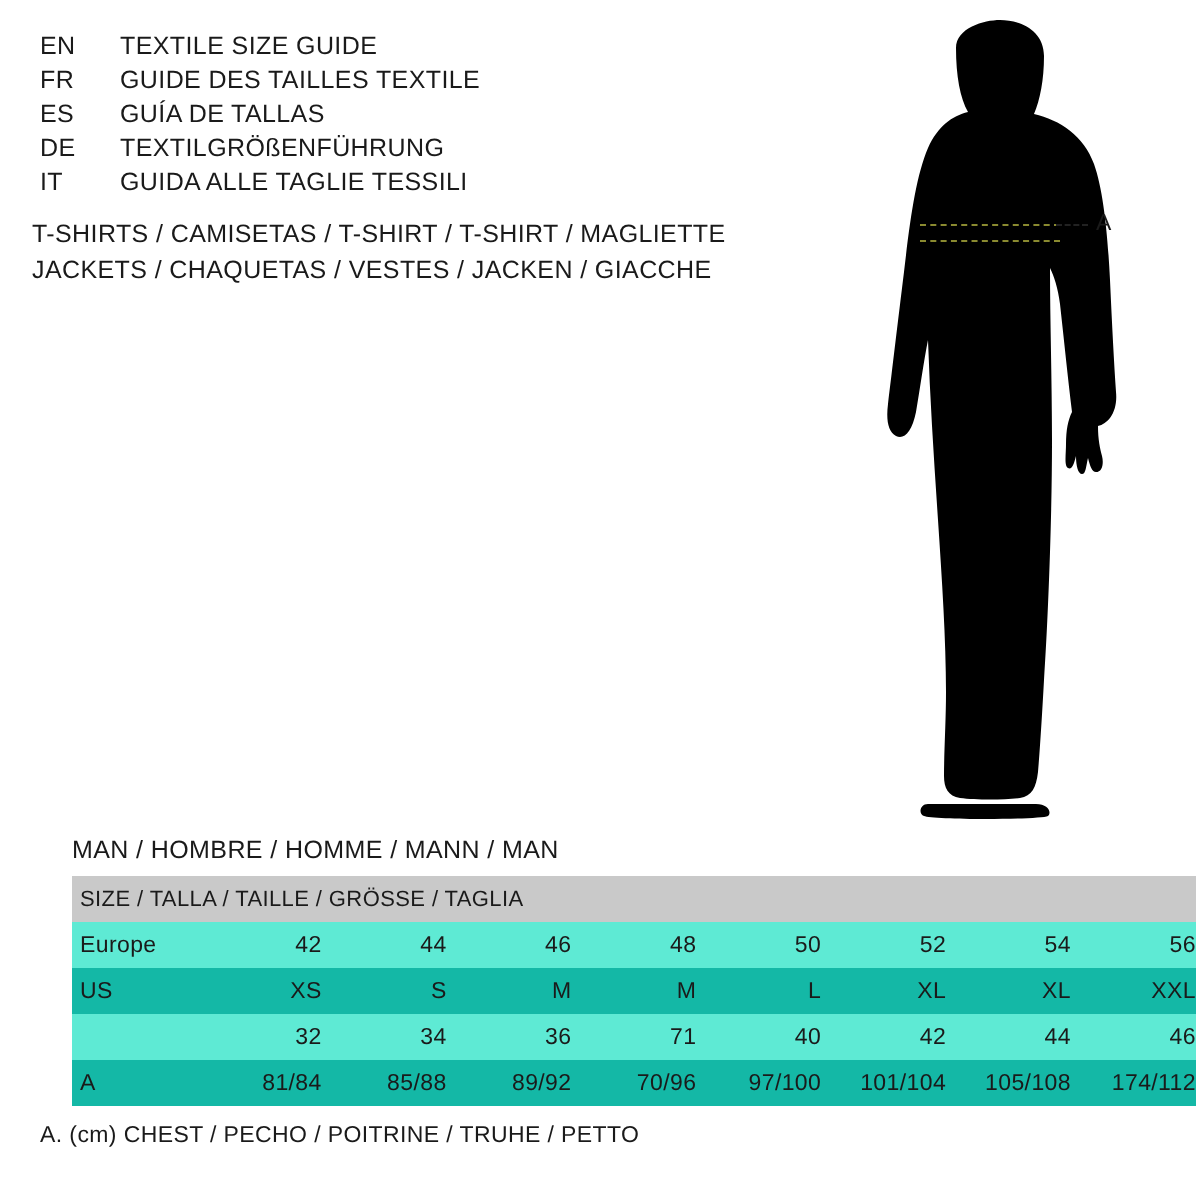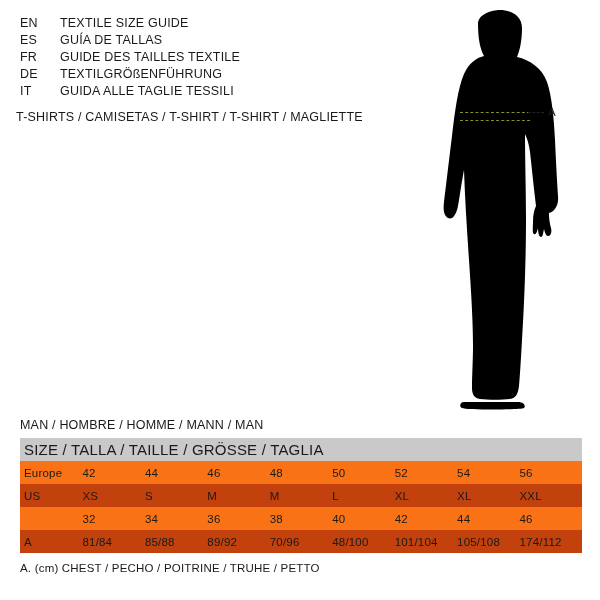--- a/index.html
+++ b/index.html
@@ -81,21 +81,21 @@
     left: 528px;
     top: 112px;
     width: 16px;
     height: 0;
     border-top: 1px dashed #222;
   }
 
   
   .table-section {
     position: absolute;
-    left: 20px;
+    left: 36px;
     top: 418px;
     width: 562px;
   }
   .man-title {
     font-size: 12.5px;
     letter-spacing: 0.2px;
     margin-bottom: 6px;
     color: #1a1a1a;
   }
   table.size-table {
@@ -106,35 +106,35 @@
   }
   table.size-table td {
     padding: 3px 0 3px 0;
     color: #1a1a1a;
     letter-spacing: 0.2px;
     vertical-align: middle;
     height: 17px;
   }
   .row-header td {
     background: #c9c9c9;
-    font-size: 15px;
+    font-size: 11px;
   }
   .row-shade td {
-    background: #f97316;
+    background: #5eead4;
   }
   .row-plain td {
-    background: #c2410c;
+    background: #14b8a6;
   }
   .col-label {
     width: 86px;
     padding-left: 4px !important;
   }
   .col-val {
     width: 68px;
-    text-align: left;
+    text-align: right;
   }
 
   .footnote {
     position: absolute;
     left: 20px;
     top: 562px;
     font-size: 11.5px;
     letter-spacing: 0.2px;
     color: #1a1a1a;
   }
@@ -148,39 +148,40 @@
 <body>
 
 <div class="page">
 
   <div class="lang-block">
     <div class="lang-row">
       <span class="lang-code">EN</span>
       <span class="lang-text">TEXTILE SIZE GUIDE</span>
     </div>
     <div class="lang-row">
+      <span class="lang-code">FR</span>
+      <span class="lang-text">GUIDE DES TAILLES TEXTILE</span>
+    </div>
+    <div class="lang-row">
       <span class="lang-code">ES</span>
       <span class="lang-text">GUÍA DE TALLAS</span>
     </div>
     <div class="lang-row">
-      <span class="lang-code">FR</span>
-      <span class="lang-text">GUIDE DES TAILLES TEXTILE</span>
-    </div>
-    <div class="lang-row">
       <span class="lang-code">DE</span>
       <span class="lang-text">TEXTILGRÖßENFÜHRUNG</span>
     </div>
     <div class="lang-row">
       <span class="lang-code">IT</span>
       <span class="lang-text">GUIDA ALLE TAGLIE TESSILI</span>
     </div>
   </div>
 
   <div class="category-block">
     <div class="category-line">T-SHIRTS / CAMISETAS / T-SHIRT / T-SHIRT / MAGLIETTE</div>
+    <div class="category-line">JACKETS / CHAQUETAS / VESTES / JACKEN / GIACCHE</div>
   </div>
 
   <div class="figure-wrap">
     <svg width="200" height="400" viewBox="0 0 200 400">
       <path fill="#000000" d="
         M 78,14
         C 78,4 92,0 100,0
         C 110,0 122,5 122,18
         C 122,30 120,40 117,47
         C 130,50 142,58 147,72
@@ -254,33 +255,33 @@
           <td class="col-val">L</td>
           <td class="col-val">XL</td>
           <td class="col-val">XL</td>
           <td class="col-val">XXL</td>
         </tr>
         <tr class="row-shade">
           <td class="col-label"></td>
           <td class="col-val">32</td>
           <td class="col-val">34</td>
           <td class="col-val">36</td>
-          <td class="col-val">38</td>
+          <td class="col-val">71</td>
           <td class="col-val">40</td>
           <td class="col-val">42</td>
           <td class="col-val">44</td>
           <td class="col-val">46</td>
         </tr>
         <tr class="row-plain">
           <td class="col-label">A</td>
           <td class="col-val">81/84</td>
           <td class="col-val">85/88</td>
           <td class="col-val">89/92</td>
           <td class="col-val">70/96</td>
-          <td class="col-val">48/100</td>
+          <td class="col-val">97/100</td>
           <td class="col-val">101/104</td>
           <td class="col-val">105/108</td>
           <td class="col-val">174/112</td>
         </tr>
       </tbody>
     </table>
   </div>
 
   <div class="footnote">A. (cm) CHEST / PECHO / POITRINE / TRUHE / PETTO</div>
 

